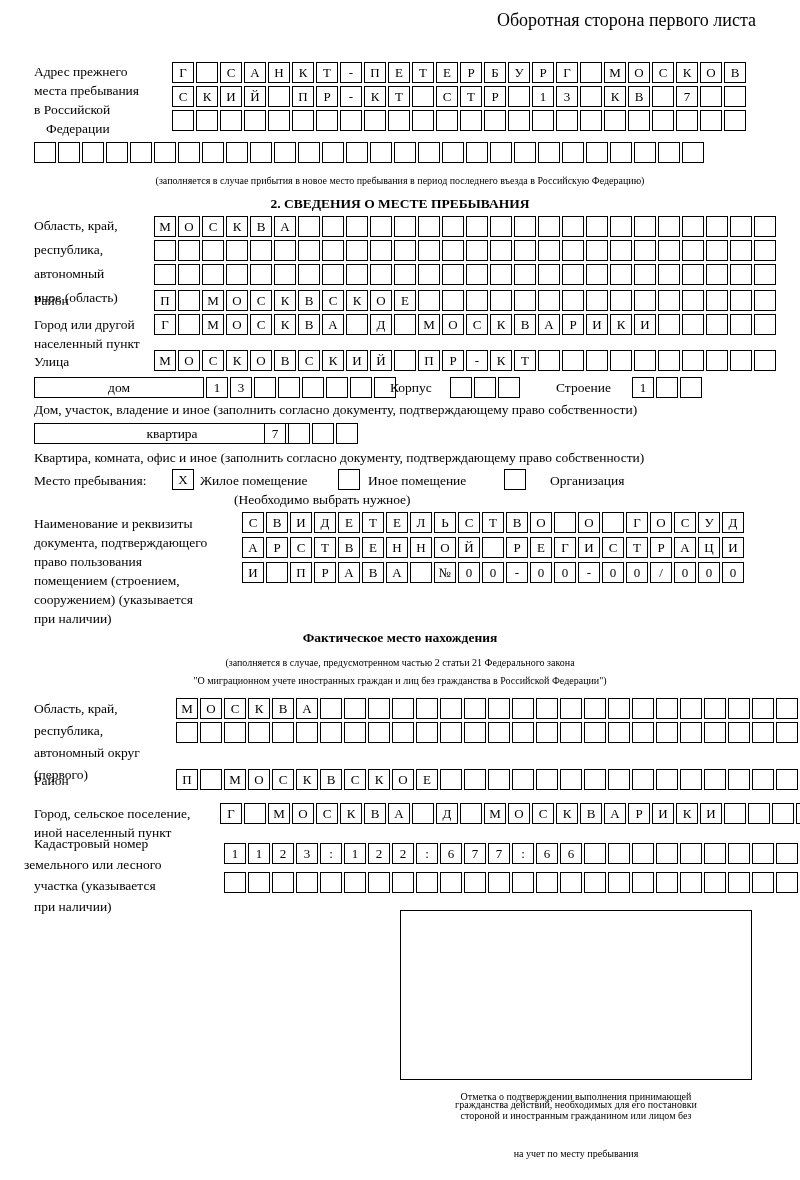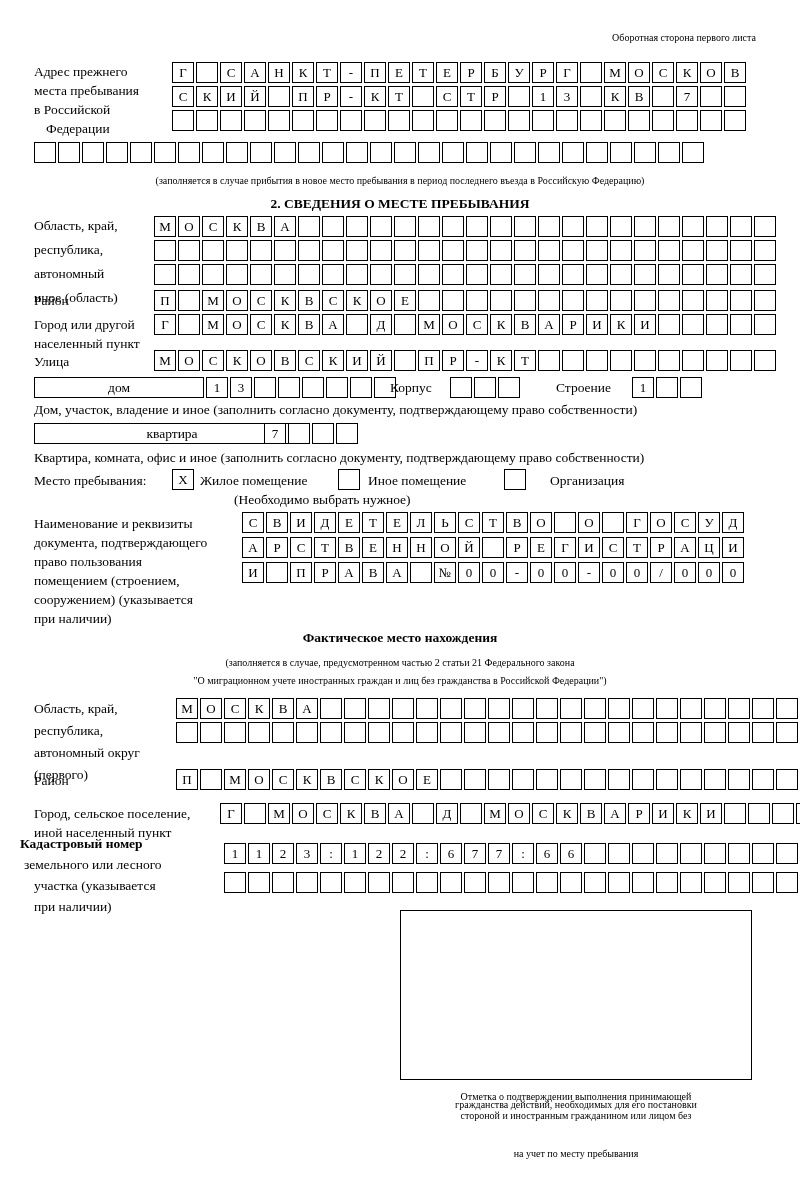--- a/index.html
+++ b/index.html
@@ -16,23 +16,23 @@
   }
   .page {
     position: relative;
     width: 800px;
     height: 1180px;
     box-sizing: border-box;
     padding: 0;
   }
   .header-note {
     position: absolute;
-    top: 32px;
+    top: 10px;
     right: 44px;
-    font-size: 10px;
+    font-size: 18px;
   }
   .lbl-abs {
     position: absolute;
     font-size: 13.5px;
     line-height: 19px;
     white-space: nowrap;
   }
   .centered {
     position: absolute;
     text-align: center;
@@ -632,21 +632,21 @@
       <div class="cell">Р</div>
       <div class="cell">И</div>
       <div class="cell">К</div>
       <div class="cell">И</div>
       <div class="cell"></div>
       <div class="cell"></div>
       <div class="cell"></div>
       <div class="cell"></div>
     </div>
 
-  <div class="lbl-abs" style="left:20px; top:834px;font-weight:bold;">Кадастровый номер</div>
+  <div class="lbl-abs" style="left:34px; top:834px;">Кадастровый номер</div>
   <div class="lbl-abs" style="left:24px; top:855px;">земельного или лесного</div>
   <div class="lbl-abs" style="left:34px; top:876px;">участка (указывается</div>
   <div class="lbl-abs" style="left:34px; top:897px;">при наличии)</div>
 
   <div class="cells" id="cadastral-row-0" style="left:224px; top:843px;">
       <div class="cell">1</div>
       <div class="cell">1</div>
       <div class="cell">2</div>
       <div class="cell">3</div>
       <div class="cell">:</div>

